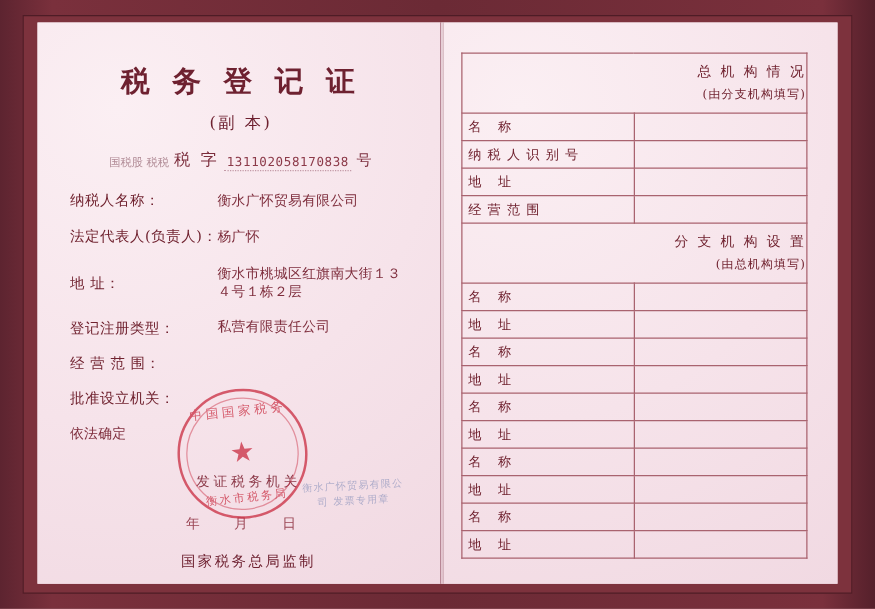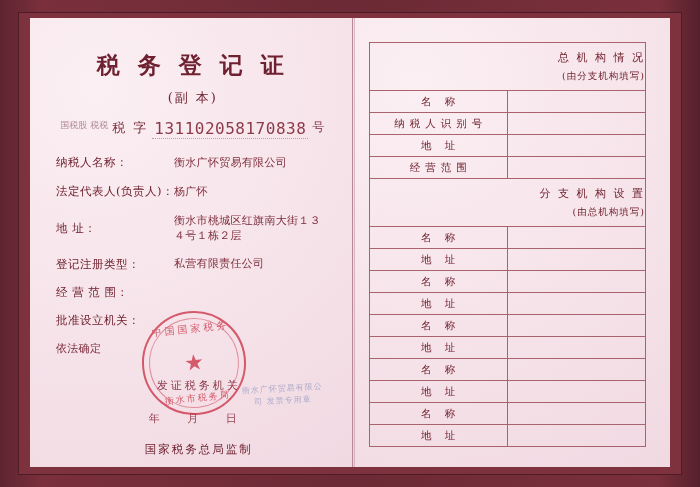--- a/index.html
+++ b/index.html
@@ -61,32 +61,33 @@
   .doc-sub {
     text-align: center;
     font-family: "DejaVu Serif", "Liberation Serif", serif;
     font-size: 13px;
     letter-spacing: 2px;
     color: #6e2130;
     margin-top: 8px;
   }
   .numline {
     display: flex;
+    align-items: flex-end;
     justify-content: center;
     gap: 4px;
     margin-top: 12px;
     font-size: 10px;
     color: #7b2d3c;
     letter-spacing: 1px;
   }
   .numline .faint { color: #b08a95; font-size: 9px; letter-spacing: 0; }
   .numline .zi { font-family: "DejaVu Serif", serif; font-size: 13px; letter-spacing: 2px; }
   .numline .serial {
     font-family: "DejaVu Sans Mono", monospace;
-    font-size: 16px;
+    font-size: 10px;
     color: #8c3a49;
     letter-spacing: 0.5px;
     border-bottom: 1px dotted #c39aa7;
     padding: 0 2px;
   }
   .numline .hao { font-family: "DejaVu Serif", serif; font-size: 12px; }
 
   .rows { margin-top: 16px; }
   .row {
     display: flex;
@@ -208,21 +209,21 @@
   td.hdr {
     text-align: right;
     font-size: 11px;
     line-height: 1.7;
     letter-spacing: 2px;
     padding: 5px 0;
   }
   td.hdr .sub { font-size: 9.5px; letter-spacing: 1px; }
   td.k {
     width: 31%;
-    text-align: center;
+    text-align: left;
     font-size: 10.5px;
     letter-spacing: 5px;
     padding: 3px 0 3px 5px;
     height: 22px;
   }
   td.v { background: transparent; }
 </style>
 </head>
 <body>
 

